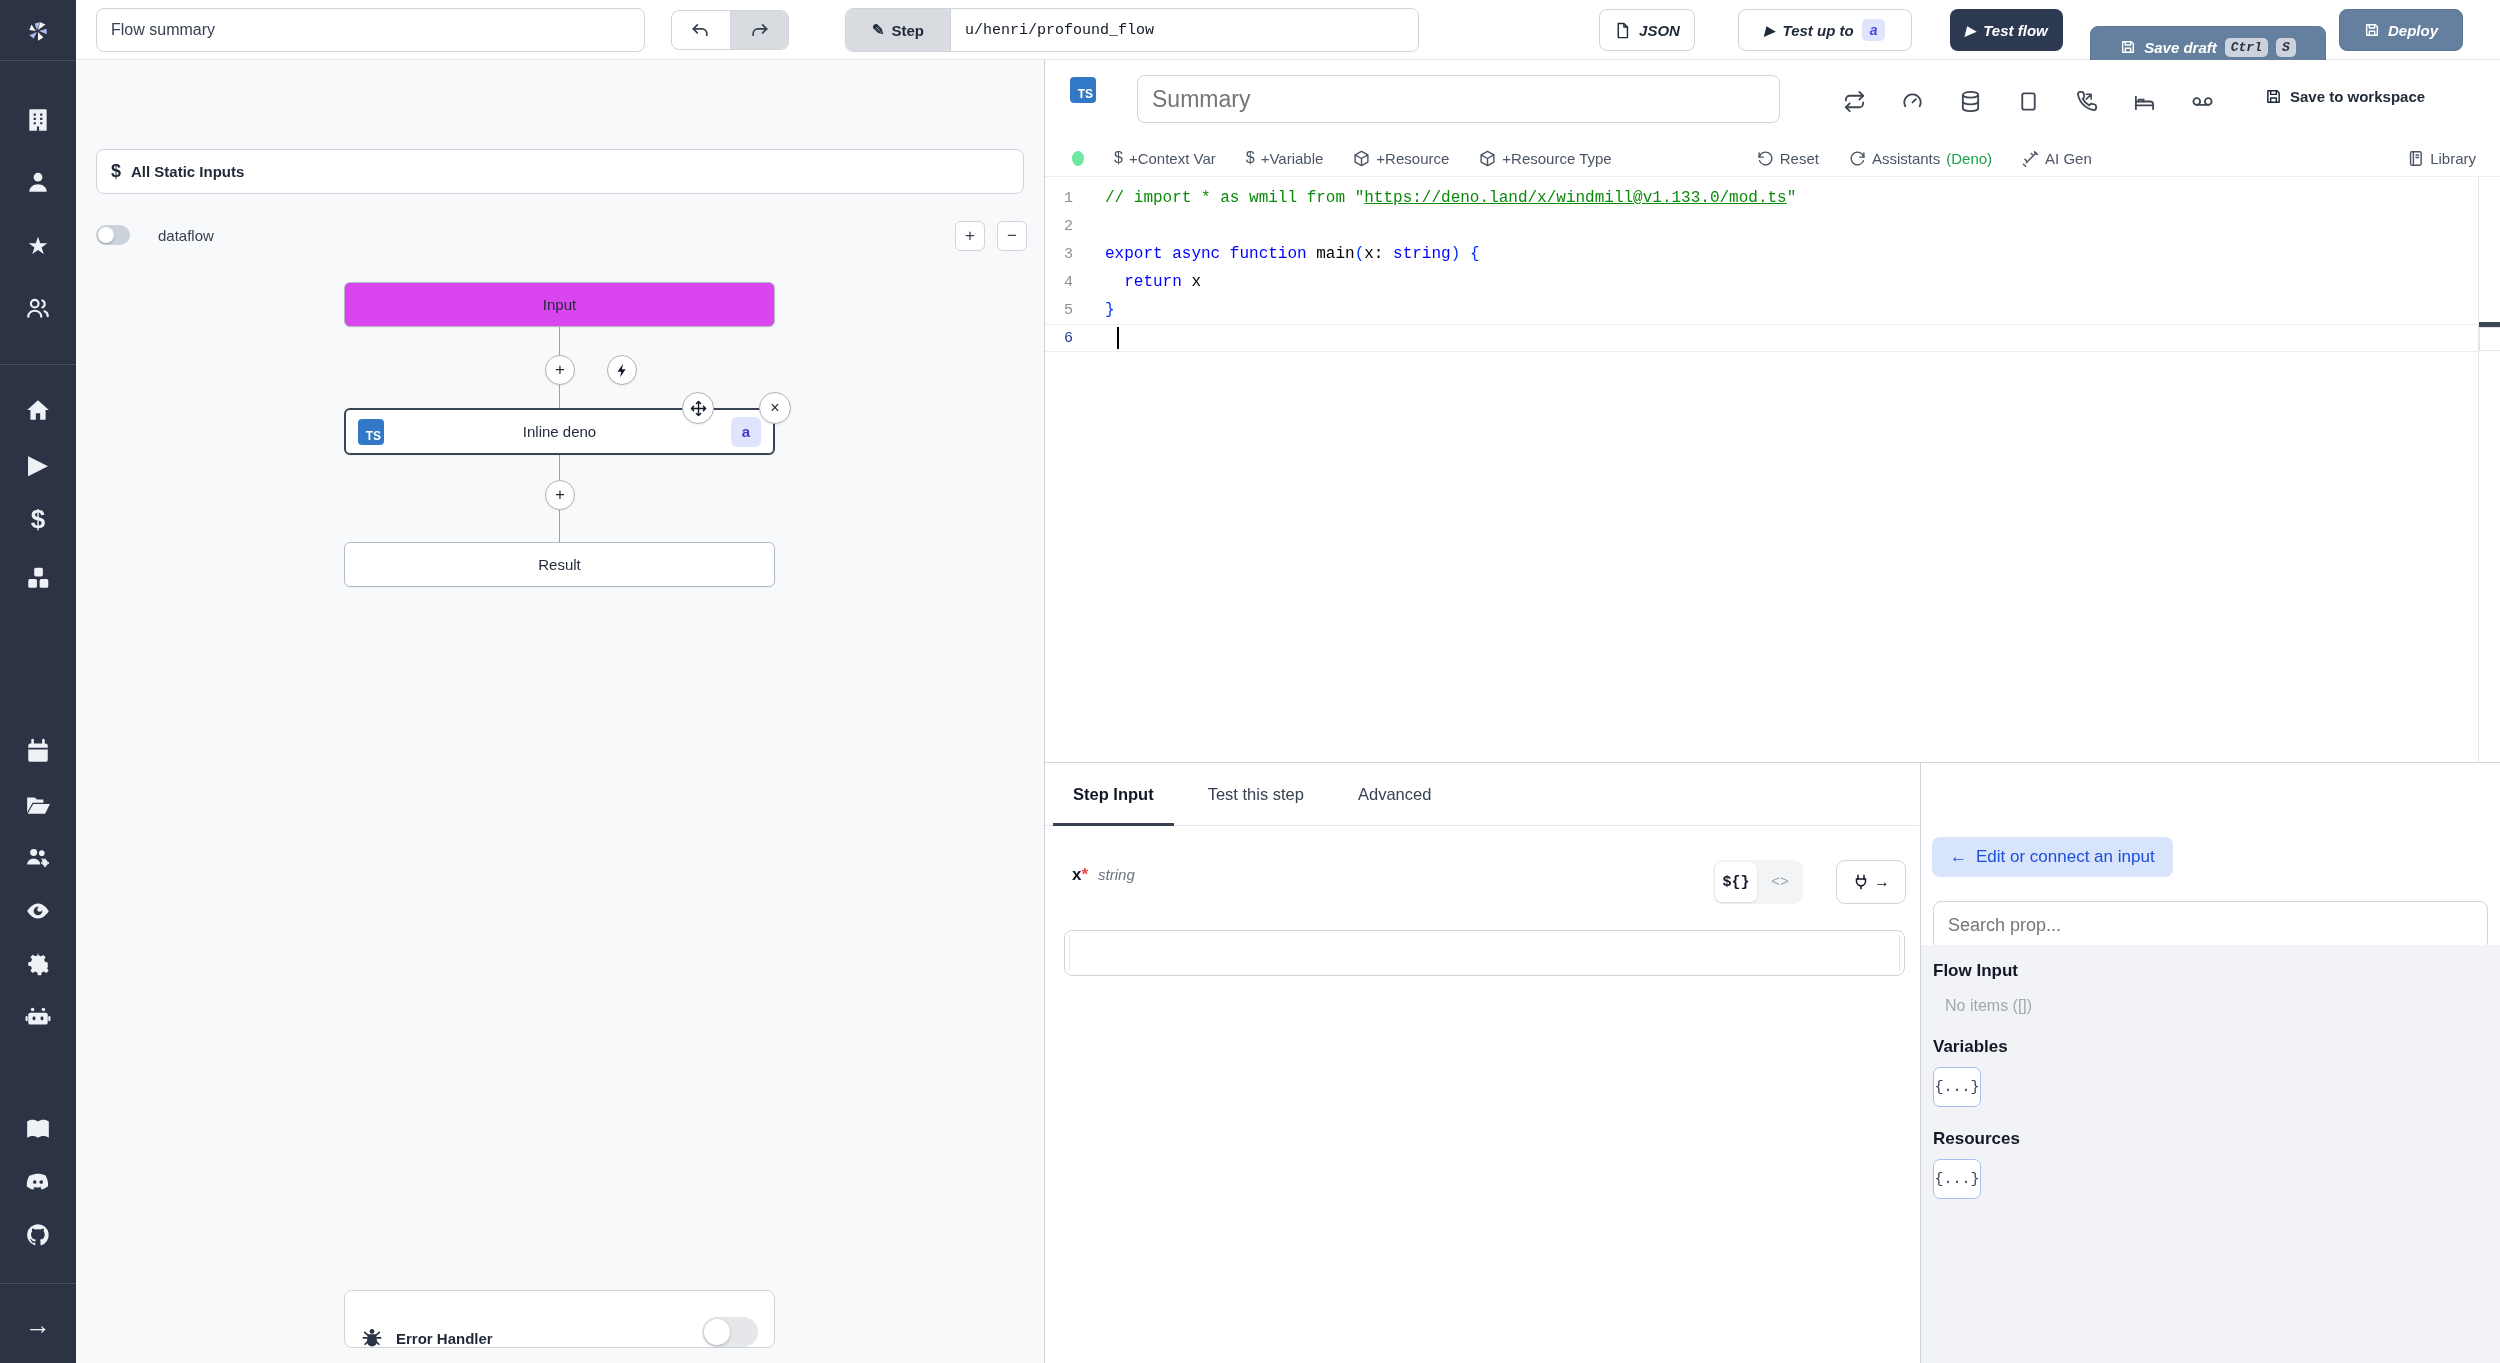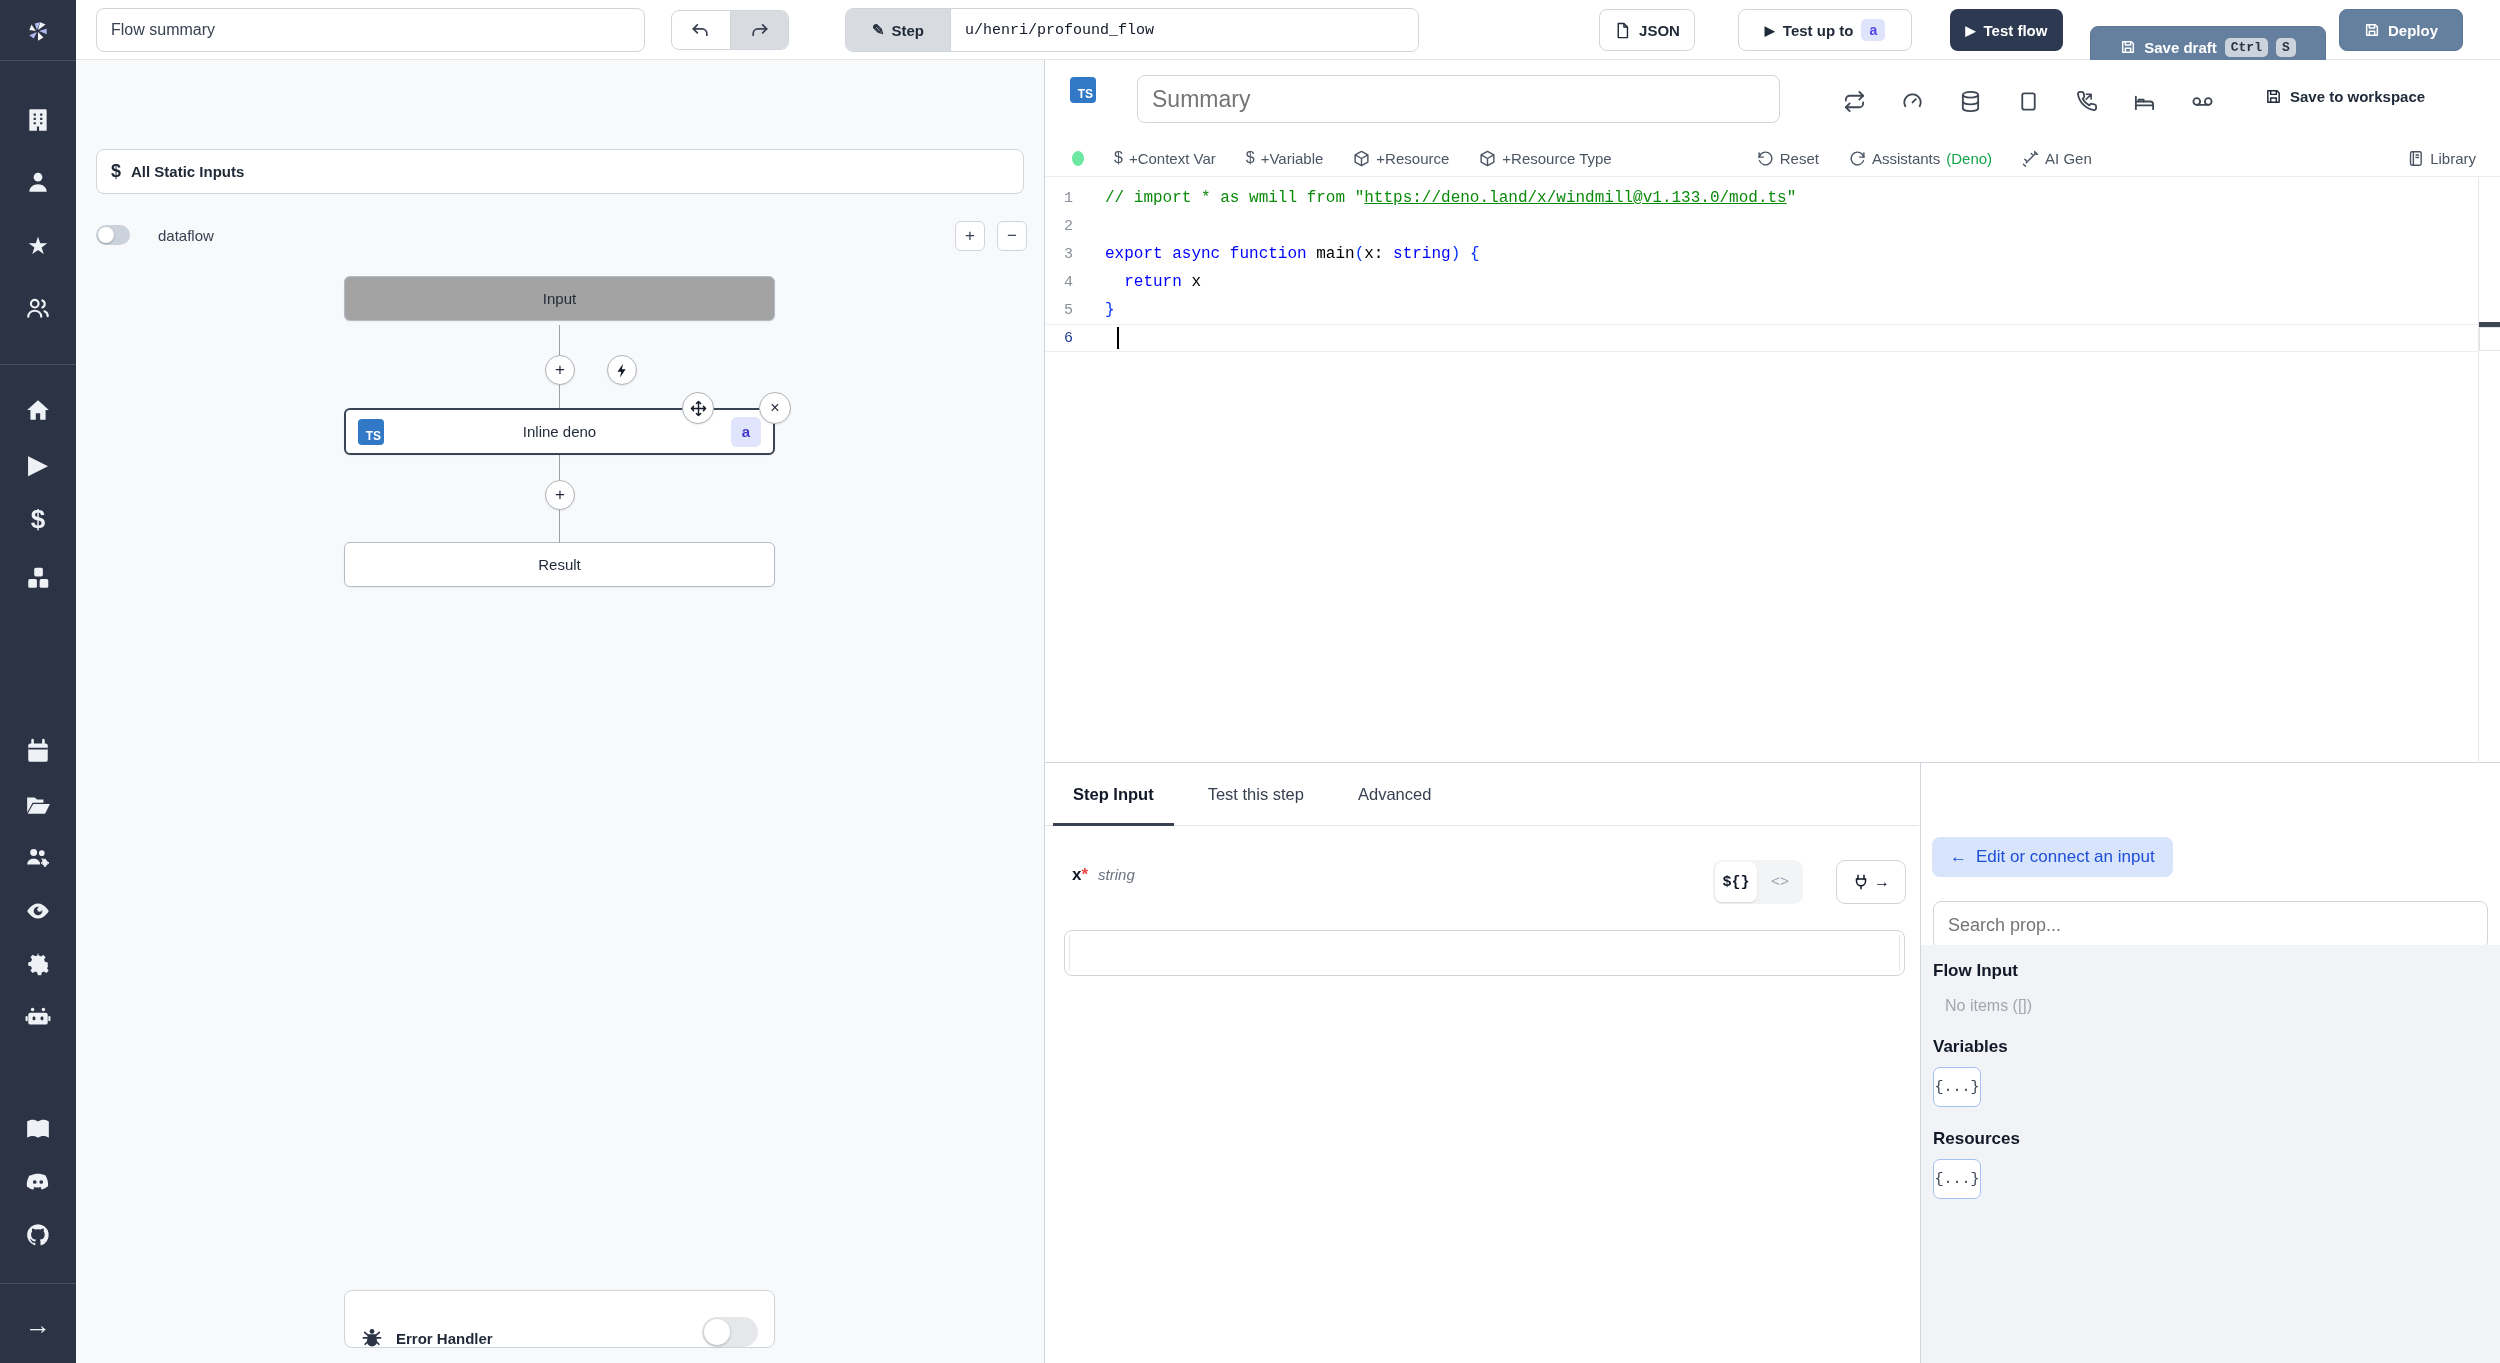--- a/index.html
+++ b/index.html
@@ -20,21 +20,21 @@
   #flow-summary { left:20px; top:8px; width:549px; height:44px; }
   #undoredo { left:595px; top:10px; width:118px; height:40px; border:1px solid #d1d5db; border-radius:8px; display:flex; overflow:hidden; }
   #undoredo .half { width:59px; display:flex; align-items:center; justify-content:center; color:#374151; cursor:pointer; }
   #undoredo .half.redo { background:#d8dce1; border-left:1px solid #d1d5db; }
   #path-group { left:769px; top:8px; height:44px; display:flex; border:1px solid #d1d5db; border-radius:8px; overflow:hidden; }
   #path-label { width:104px; background:#d8dce1; display:flex; align-items:center; justify-content:center; gap:7px;
                 font-size:15px; font-weight:600; color:#1f2937; cursor:pointer; }
   #path-input { width:468px; border:none; border-left:1px solid #d1d5db; font-family:"Liberation Mono","DejaVu Sans Mono",monospace;
                 font-size:15px; color:#111827; padding:0 14px; outline:none; }
   .tb-btn { position:absolute; top:9px; height:42px; display:flex; align-items:center; justify-content:center; gap:8px;
-            border-radius:8px; font-size:15px; font-weight:600; cursor:pointer; }
+            border-radius:8px; font-size:15px; font-weight:600; cursor:pointer;font-style:italic; }
   .tb-btn.light { background:#fff; border:1px solid #d1d5db; color:#1f2937; }
   .tb-btn.dark  { background:#2c3950; color:#fff; }
   .tb-btn.steel { background:#65809f; border:1px solid #5a7695; color:#fff; }
   #btn-json { left:1523px; width:96px; }
   #btn-testupto { left:1662px; width:174px; }
   .mini-badge { background:#dfe3fc; color:#4f46e5; font-weight:700; border-radius:5px; padding:3px 8px; font-size:14px; }
   #btn-testflow { left:1874px; width:113px; }
   #btn-savedraft { left:2014px; width:236px;margin-top:17px; }
   #btn-deploy { left:2263px; width:124px; }
   .kbd { background:#ccd3dd; color:#2b3344; border-radius:5px; padding:2px 6px; font-size:13px;
@@ -48,21 +48,21 @@
                font-size:15px; font-weight:600; color:#1f2937; cursor:pointer; }
   #dataflow-row { position:absolute; left:20px; top:165px; display:flex; align-items:center; gap:28px; }
   .toggle { width:34px; height:20px; border-radius:10px; background:#cbd2dc; position:relative; cursor:pointer; }
   .toggle .knob { position:absolute; left:2px; top:2px; width:16px; height:16px; border-radius:50%; background:#fff;
                   box-shadow:0 1px 2px rgba(0,0,0,.25); }
   .zoom-btn { position:absolute; top:161px; width:30px; height:30px; background:#fff; border:1px solid #d1d5db;
               border-radius:6px; display:flex; align-items:center; justify-content:center; font-size:17px; color:#374151; cursor:pointer; }
   .node { position:absolute; left:268px; width:431px; height:45px; border-radius:6px; display:flex; align-items:center;
           justify-content:center; font-size:15px; color:#1f2937; cursor:pointer; background:#fff; border:1px solid #b3bcc5;
           box-shadow:0 1px 2px rgba(0,0,0,.05); }
-  #node-input { top:216px; background:#a3a3a3;align-items:center; }
+  #node-input { top:222px; background:#d946ef;align-items:center; }
   #node-step  { top:348px; height:47px; border:2px solid #394454; }
   #node-result{ top:482px; }
   .conn { position:absolute; left:483px; width:1px; background:#9aa1a9; }
   .g-circle { position:absolute; width:30px; height:30px; border-radius:50%; background:#fff; border:1px solid #aeb4bb;
               display:flex; align-items:center; justify-content:center; color:#1f2937; cursor:pointer;
               box-shadow:0 1px 2px rgba(0,0,0,.08); }
   .ts-badge { position:absolute; left:12px; top:50%; transform:translateY(-50%); width:26px; height:26px; background:#3178c6;
               color:#fff; font-weight:700; font-size:12px; border-radius:4px; display:flex; align-items:flex-end;
               justify-content:flex-end; padding:2px 3px; }
   .id-badge { position:absolute; right:12px; top:50%; transform:translateY(-50%); width:30px; height:30px; background:#e0e4fc;

